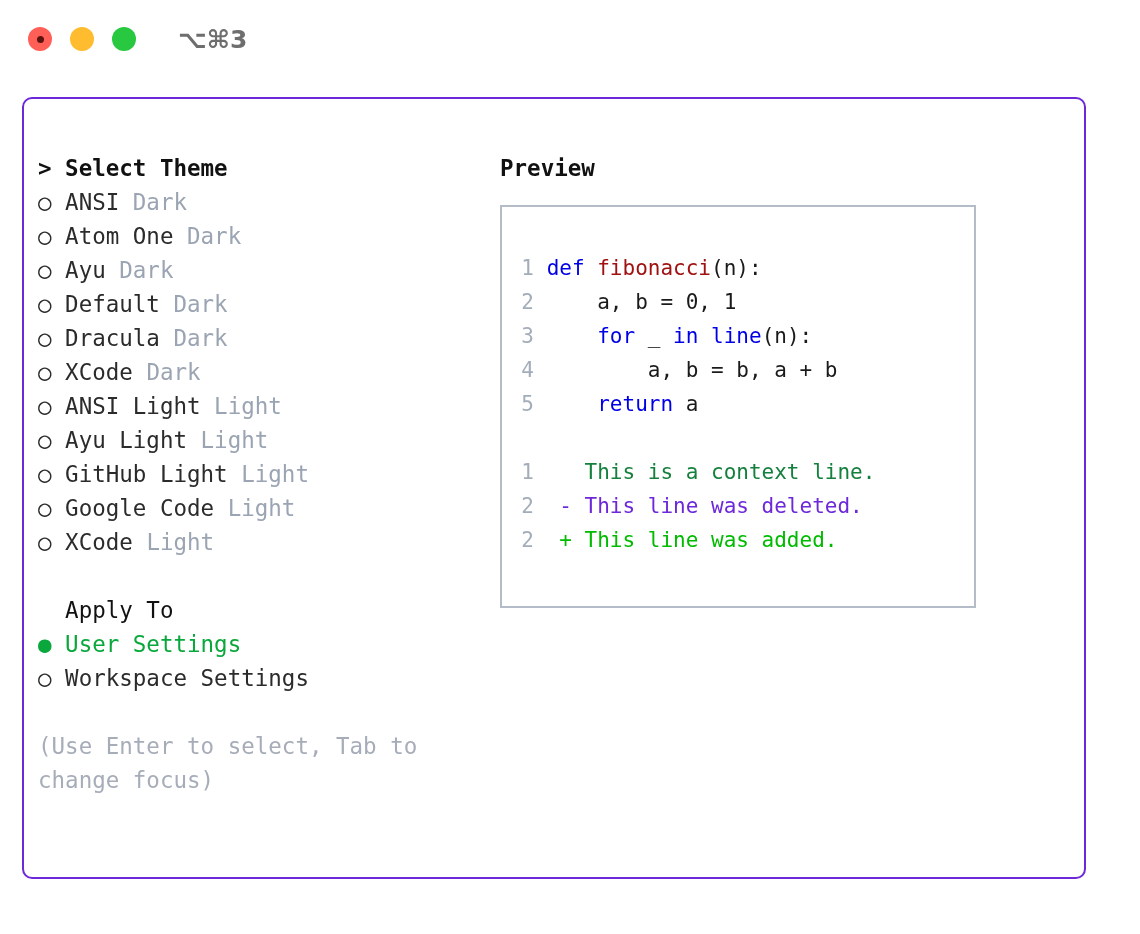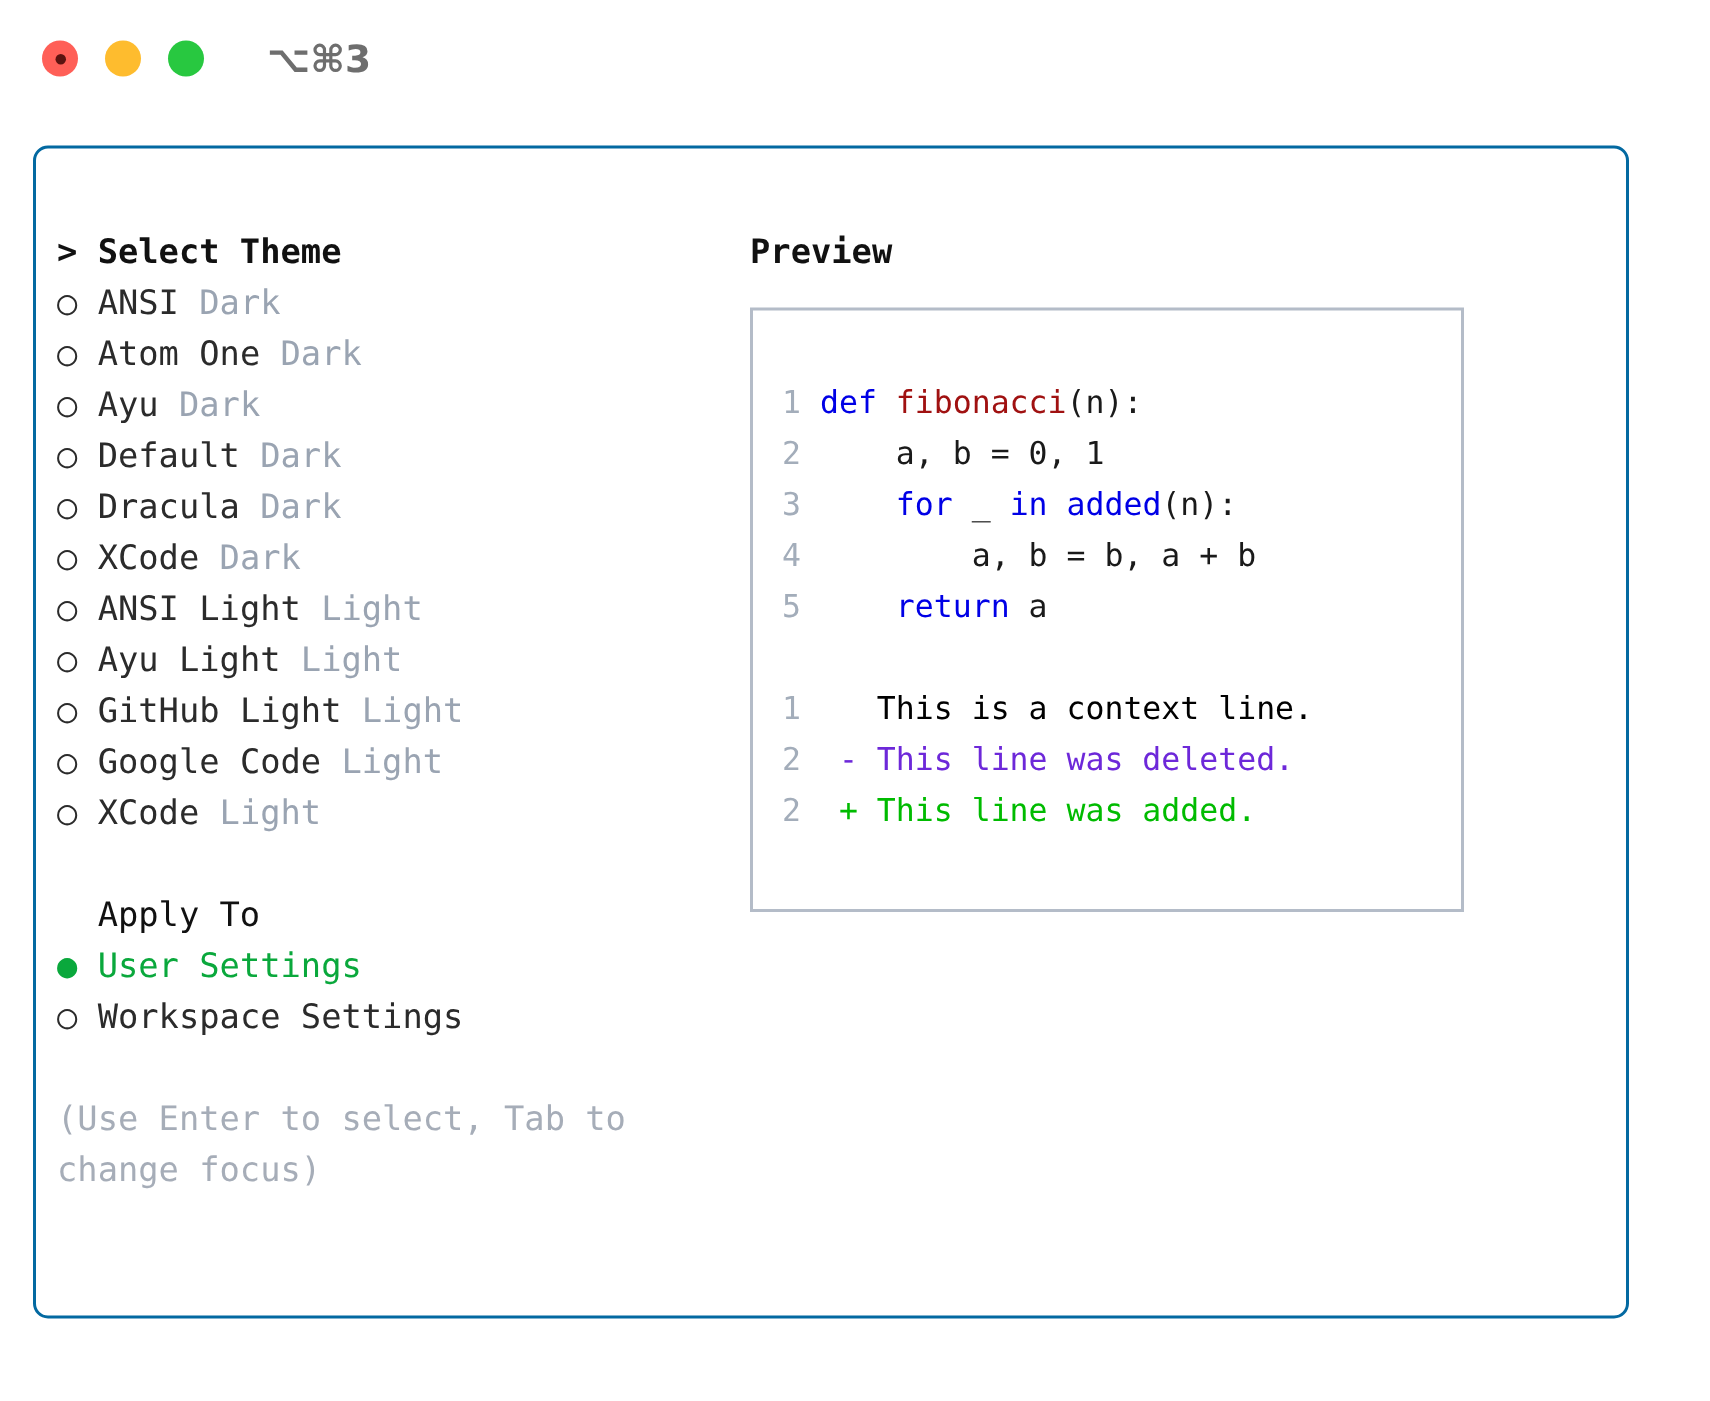--- a/index.html
+++ b/index.html
@@ -62,21 +62,21 @@
     letter-spacing: 0px;
     font-family: "DejaVu Sans", "Liberation Sans", sans-serif;
   }
 
   
   .panel {
     position: absolute;
     left: 22px; top: 97px;
     width: 1064px;
     height: 782px;
-    border: 2px solid #0369a1;
+    border: 2px solid #6d28d9;
     border-radius: 10px;
     box-sizing: border-box;
     background: #ffffff;
   }
 
   .columns {
     position: absolute;
     left: 0; top: 0;
     width: 100%; height: 100%;
   }
@@ -146,21 +146,21 @@
   .ln {
     color: #a3adba;
     display: inline-block;
     width: 14px;
     text-align: right;
   }
   .kw  { color: #0000e6; }
   .fn  { color: #a01111; }
   .pln { color: #1a1a1a; }
   .blank-line { height: 34px; }
-  .ctx { color: #000000; }
+  .ctx { color: #15803d; }
   .del { color: #6d28d9; }
   .add { color: #00bb00; }
 </style>
 </head>
 <body>
 
 <div id="app">
 
   <div class="titlebar">
     <div class="dots">
@@ -203,21 +203,21 @@
         <div class="hint">(Use Enter to select, Tab to</div>
         <div class="hint">change focus)</div>
       </div>
 
       <div class="right-col">
         <div class="preview-head">Preview</div>
         <div class="preview-box">
           <div id="code-block">
               <div class="code-line"><span class="ln">1</span><span class="kw"> def </span><span class="fn">fibonacci</span><span class="pln">(n):</span></div>
               <div class="code-line"><span class="ln">2</span><span class="pln">     a, b = 0, 1</span></div>
-              <div class="code-line"><span class="ln">3</span><span class="pln">     </span><span class="kw">for</span><span class="pln"> _ </span><span class="kw">in</span><span class="pln"> </span><span class="kw">added</span><span class="pln">(n):</span></div>
+              <div class="code-line"><span class="ln">3</span><span class="pln">     </span><span class="kw">for</span><span class="pln"> _ </span><span class="kw">in</span><span class="pln"> </span><span class="kw">line</span><span class="pln">(n):</span></div>
               <div class="code-line"><span class="ln">4</span><span class="pln">         a, b = b, a + b</span></div>
               <div class="code-line"><span class="ln">5</span><span class="pln">     </span><span class="kw">return</span><span class="pln"> a</span></div>
             </div>
           <div class="blank-line"></div>
           <div id="diff-block">
               <div class="code-line"><span class="ln">1</span><span class="ctx">    This is a context line.</span></div>
               <div class="code-line"><span class="ln">2</span><span class="del">  - This line was deleted.</span></div>
               <div class="code-line"><span class="ln">2</span><span class="add">  + This line was added.</span></div>
             </div>
         </div>

